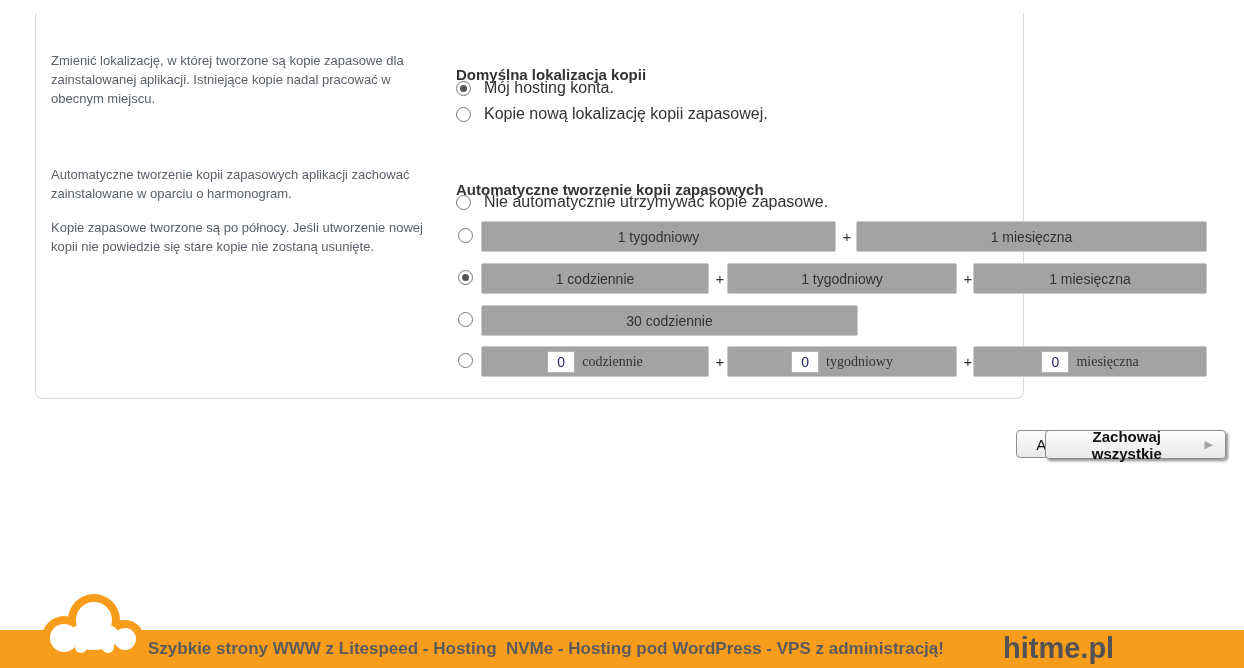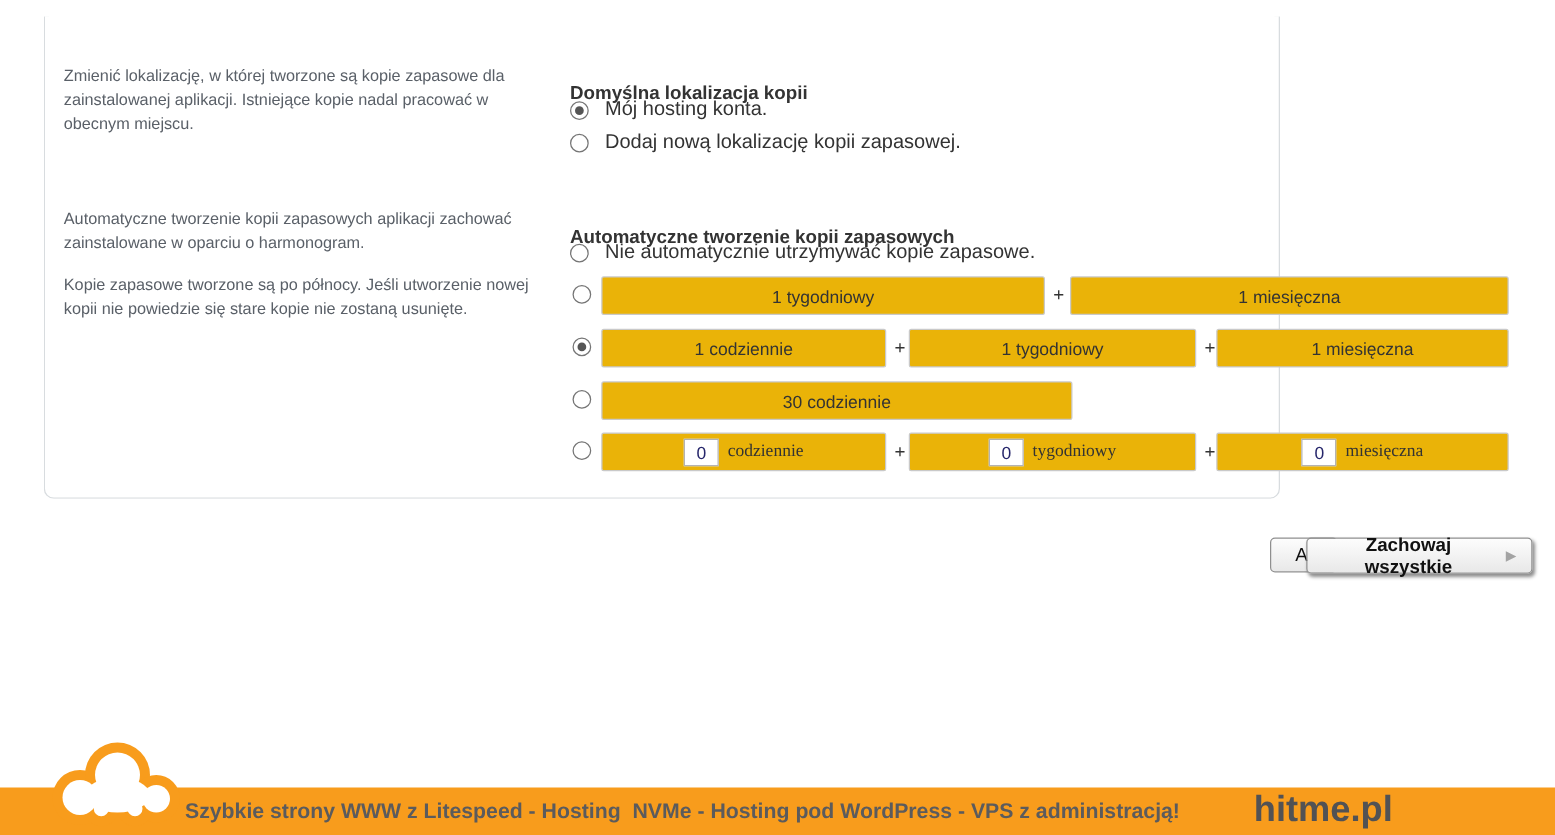--- a/index.html
+++ b/index.html
@@ -30,21 +30,21 @@
     width:15px;height:15px;border-radius:50%;border:1px solid #757575;
     background:#fff;box-sizing:border-box;position:relative;flex:0 0 auto;
   }
   .radio.checked::after{
     content:"";position:absolute;left:3px;top:3px;width:7px;height:7px;
     border-radius:50%;background:#555;
   }
   .radio.abs{position:absolute;}
   .opt-label{margin-left:13px;font-size:16px;color:#333;white-space:nowrap;}
   .box{
-    position:absolute;height:31px;background:#eab308;border:1px solid #c9c9c9;
+    position:absolute;height:31px;background:#a3a3a3;border:1px solid #c9c9c9;
     border-radius:2px;box-sizing:border-box;display:flex;align-items:center;
     justify-content:center;font-size:14px;color:#333;
   }
   .plus{
     position:absolute;width:16px;text-align:center;font-size:15px;color:#333;
   }
   .mini-input{
     width:28px;height:22px;border:1px solid #b3b3b3;background:#fff;
     text-align:center;font-size:14px;color:#26266b;box-sizing:border-box;
     font-family:inherit;padding:0;
@@ -90,21 +90,21 @@
 
   <div class="heading" style="top:37px">Domyślna lokalizacja kopii</div>
 
   <div class="opt-row" style="top:65px">
     <span class="radio checked"></span>
     <span class="opt-label">Mój hosting konta.</span>
   </div>
 
   <div class="opt-row" style="top:91px">
     <span class="radio"></span>
-    <span class="opt-label">Dodaj nową lokalizację kopii zapasowej.</span>
+    <span class="opt-label">Kopie nową lokalizację kopii zapasowej.</span>
   </div>
 
   <div class="desc" style="top:205px">Kopie zapasowe tworzone są po północy. Jeśli utworzenie nowej kopii nie powiedzie się stare kopie nie zostaną usunięte.</div>
   <div class="desc" style="top:152px">Automatyczne tworzenie kopii zapasowych aplikacji zachować zainstalowane w oparciu o harmonogram.</div>
 
   <div class="heading" style="top:152px">Automatyczne tworzenie kopii zapasowych</div>
 
   <div class="opt-row" style="top:179px">
     <span class="radio"></span>
     <span class="opt-label">Nie automatycznie utrzymywać kopie zapasowe.</span>

